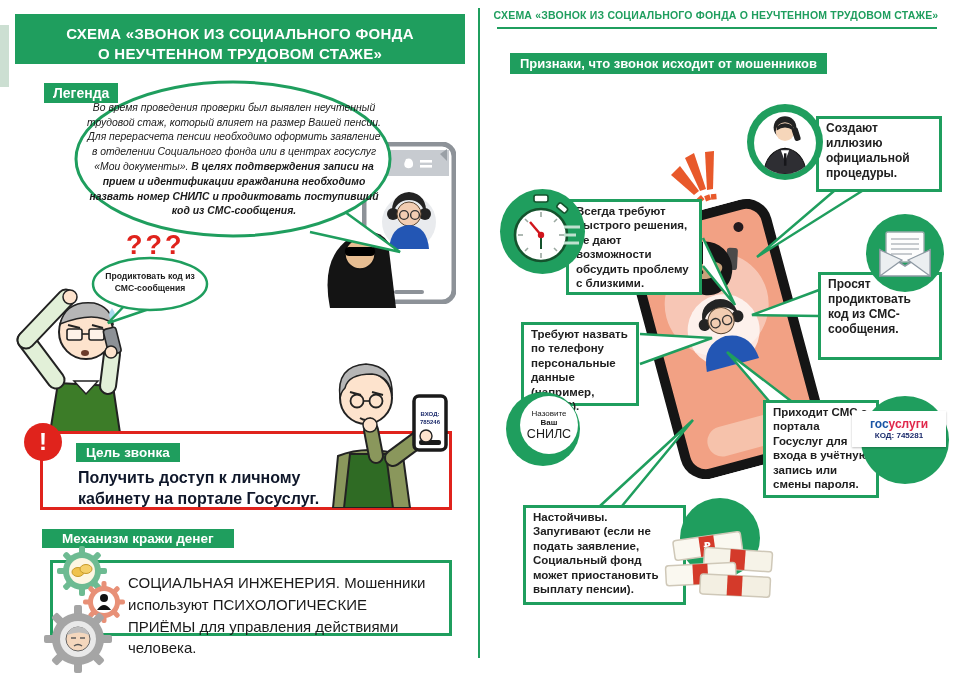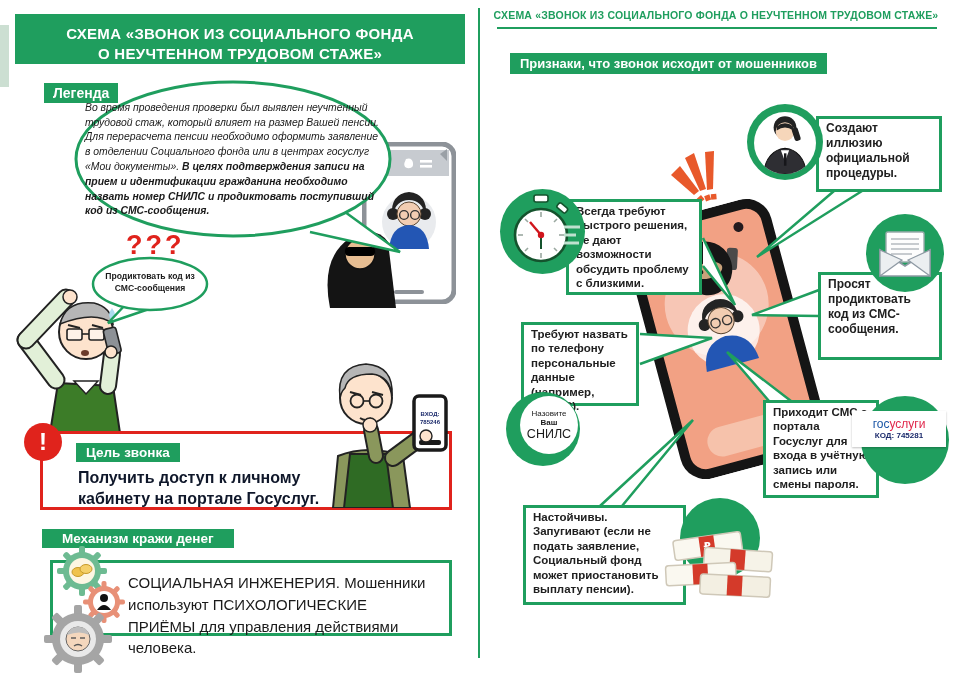--- a/index.html
+++ b/index.html
@@ -32,21 +32,21 @@
   <div class="abs z3" style="left:15px;top:14px;width:450px;height:50px;background:var(--green);color:#fff;
               display:flex;flex-direction:column;align-items:center;justify-content:flex-end;
               font-weight:700;font-size:15px;line-height:1.35;text-align:center;letter-spacing:.3px">
     <div>СХЕМА «ЗВОНОК ИЗ СОЦИАЛЬНОГО ФОНДА</div>
     <div>О НЕУЧТЕННОМ ТРУДОВОМ СТАЖЕ»</div>
   </div>
 
   <div class="glabel" style="left:44px;top:83px;font-size:14px;padding:2px 9px">Легенда</div>
 
   <div class="abs z3" style="left:85px;top:94px;width:298px;height:132px;display:flex;align-items:center;justify-content:center;
-              text-align:left;font-style:italic;font-size:10.4px;line-height:1.42;color:#1a1a1a">
+              text-align:center;font-style:italic;font-size:10.4px;line-height:1.42;color:#1a1a1a">
     <div>
       <span style="font-weight:500">Во время проведения проверки был выявлен неучтенный трудовой стаж, который влияет на размер Вашей пенсии. Для перерасчета пенсии необходимо оформить заявление в отделении Социального фонда или в центрах госуслуг «Мои документы». </span><span style="font-weight:800">В целях подтверждения записи на прием и идентификации гражданина необходимо назвать номер СНИЛС и продиктовать поступивший код из СМС-сообщения.</span>
     </div>
   </div>
 
   <div class="abs z3" style="left:126px;top:230px;color:var(--red);font-weight:800;font-size:27px;letter-spacing:3px">???</div>
 
   <div class="abs z3" style="left:98px;top:271px;width:104px;text-align:center;font-weight:700;font-size:8.6px;line-height:1.35;color:#1a1a1a">Продиктовать код из СМС-сообщения</div>
 
   <div class="abs z1" style="left:362px;top:142px">
@@ -333,21 +333,21 @@
     <div style="font-size:8px;font-weight:400">Назовите</div>
     <div style="font-size:8px;font-weight:700">Ваш</div>
     <div style="font-size:12.5px;font-weight:400">СНИЛС</div>
   </div>
 
   <div class="co" style="left:763px;top:400px;width:116px;height:98px">Приходит СМС с портала Госуслуг для входа в учётную запись или смены пароля.</div>
 
   <div class="gcircle z4" style="left:861px;top:396px;width:88px;height:88px"></div>
   <div class="abs z5" style="left:852px;top:411px;width:94px;height:36px;background:#fff;box-shadow:0 1px 2px rgba(0,0,0,.25);
               display:flex;flex-direction:column;align-items:center;justify-content:center;line-height:1.2">
-    <div style="font-size:12px;font-weight:400">
+    <div style="font-size:12px;font-weight:700">
       <span style="color:#1a55a5">гос</span><span style="color:#e0274b">услуги</span>
     </div>
     <div style="font-size:8px;font-weight:700;color:#1b2a6b">КОД: 745281</div>
   </div>
 
   <div class="co" style="left:523px;top:505px;width:163px;height:100px">Настойчивы. Запугивают (если не подать заявление, Социальный фонд может приостановить выплату пенсии).</div>
 
   <div class="gcircle z4" style="left:680px;top:498px;width:80px;height:80px"></div>
   <div class="abs z5" style="left:648px;top:518px">
     <svg width="145" height="88" viewBox="0 0 145 88">

